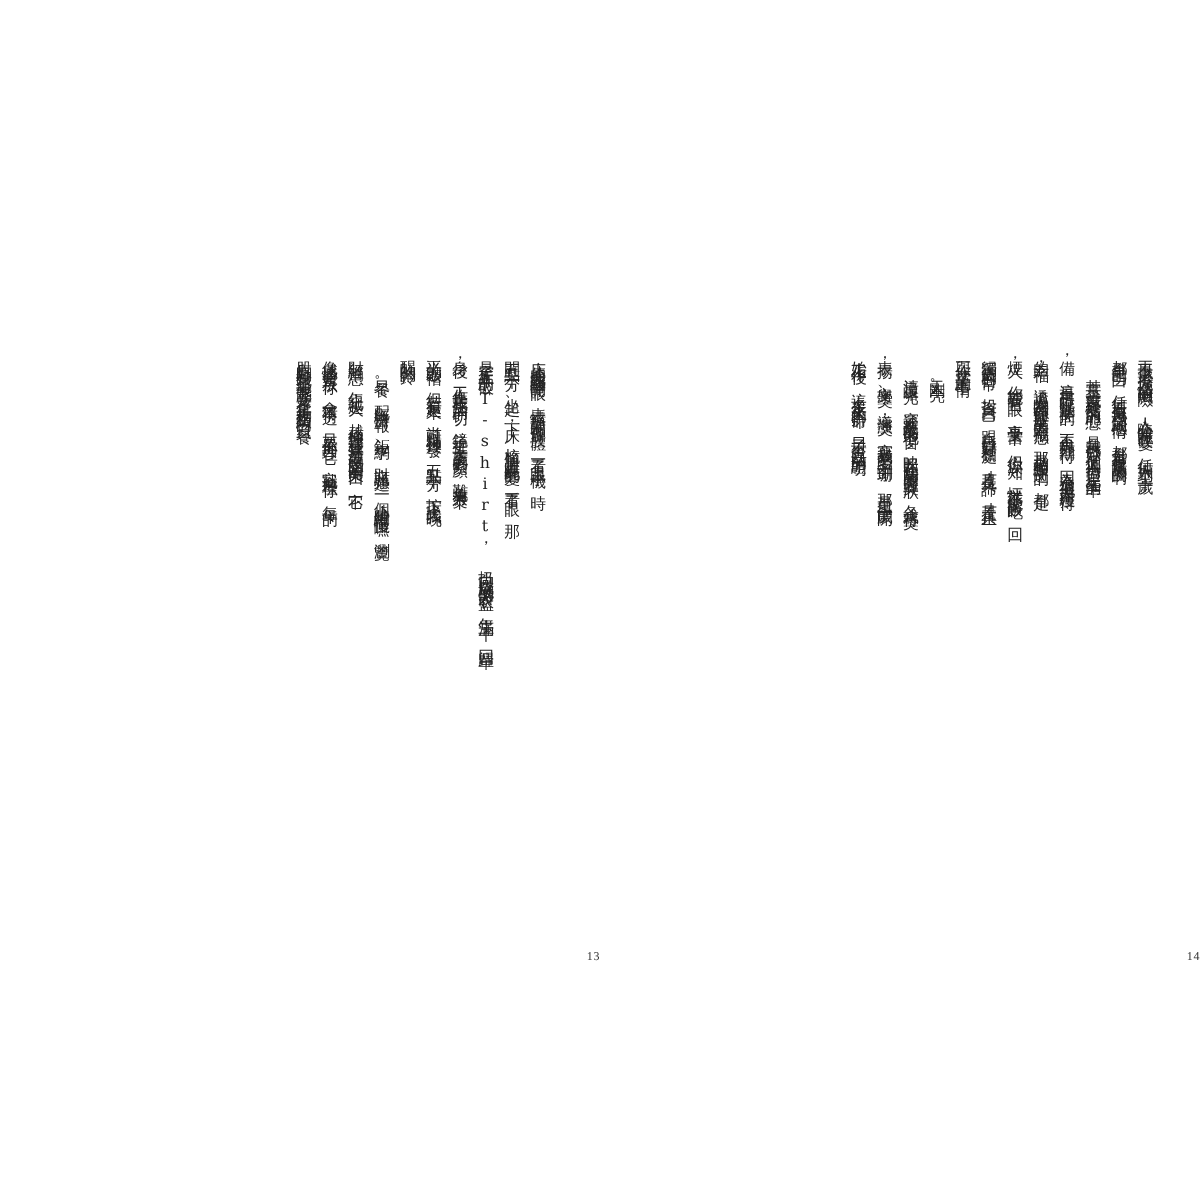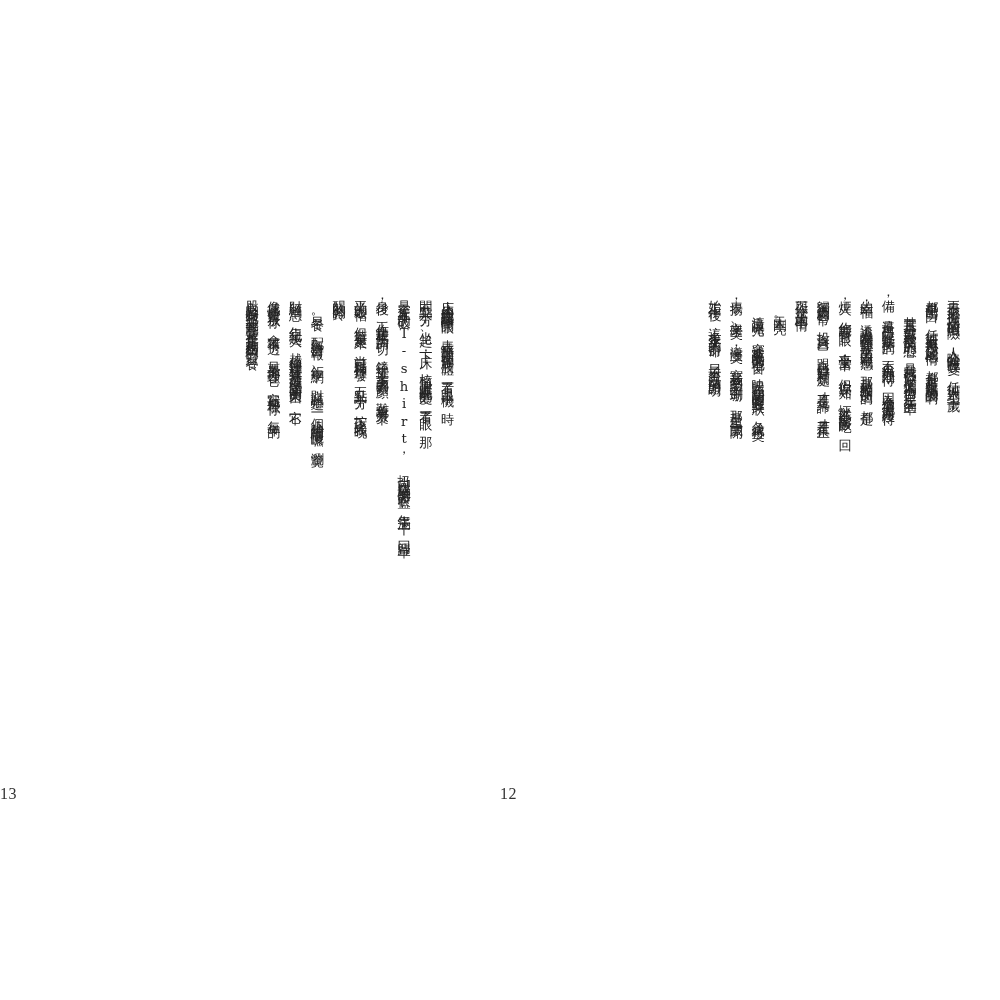--- a/index.html
+++ b/index.html
@@ -51,22 +51,22 @@
     margin-left: 8.5px;
     white-space: pre-wrap;
     word-break: break-all;
     color: #222222;
     font-family: "DejaVu Serif", "Liberation Serif", serif;
   }
   .page-number {
     position: absolute;
     bottom: 197px;
     width: 100%;
-    text-align: left;
-    font-size: 16px;
+    text-align: right;
+    font-size: 10px;
     color: #333333;
     font-family: "Liberation Serif", "DejaVu Serif", serif;
     letter-spacing: 0.5px;
   }
   .left-page .page-inner { left: 38px; right: 46px; }
   .right-page .page-inner { left: 44px; right: 40px; }
 </style>
 </head>
 <body>
 
@@ -96,16 +96,16 @@
       <div class="vcol">備，這是自己唯一能掌控的。不再向外期待，因為透過他人而獲得</div>
       <div class="vcol">的幸福，透過人際關係而昇華出的幸福感，那是稍縱即逝的，都是</div>
       <div class="vcol">煙火，你能看它一眼、享受當下，但你深知，怦然不能當飯吃。回</div>
       <div class="vcol">歸獨處的日常，投資自己、跟自己好好相處，才是真諦，才是真正</div>
       <div class="vcol">與你一輩子的事情。</div>
       <div class="vcol">　天剛亮。</div>
       <div class="vcol">　清晨曙光，穿透寬敞的落地窗，映照在房間的獎盃獎狀。各式得獎</div>
       <div class="vcol">表揚，文學獎、導演獎，寫著我的名字「劉珊」，那是自二十歲開</div>
       <div class="vcol">始工作後，這十多年來的拚命，日子不算白活的證明。</div>
     </div>
-    <div class="page-number">12</div>
+    <div class="page-number">14</div>
   </div>
 
 </div>
 
 </body></html>

